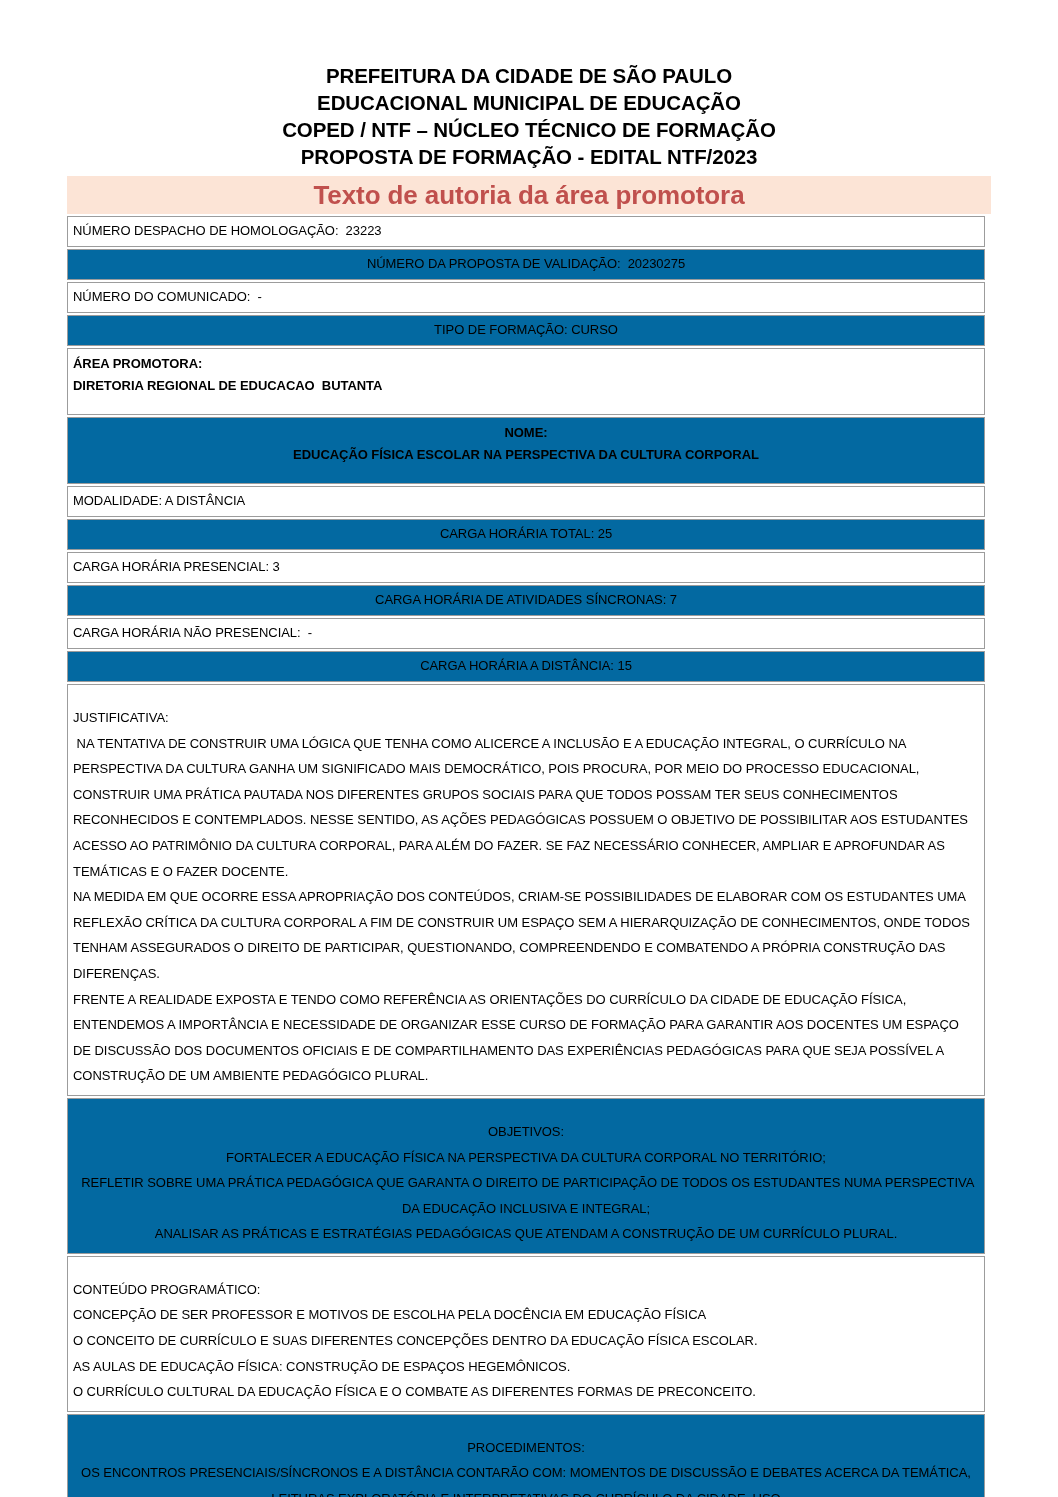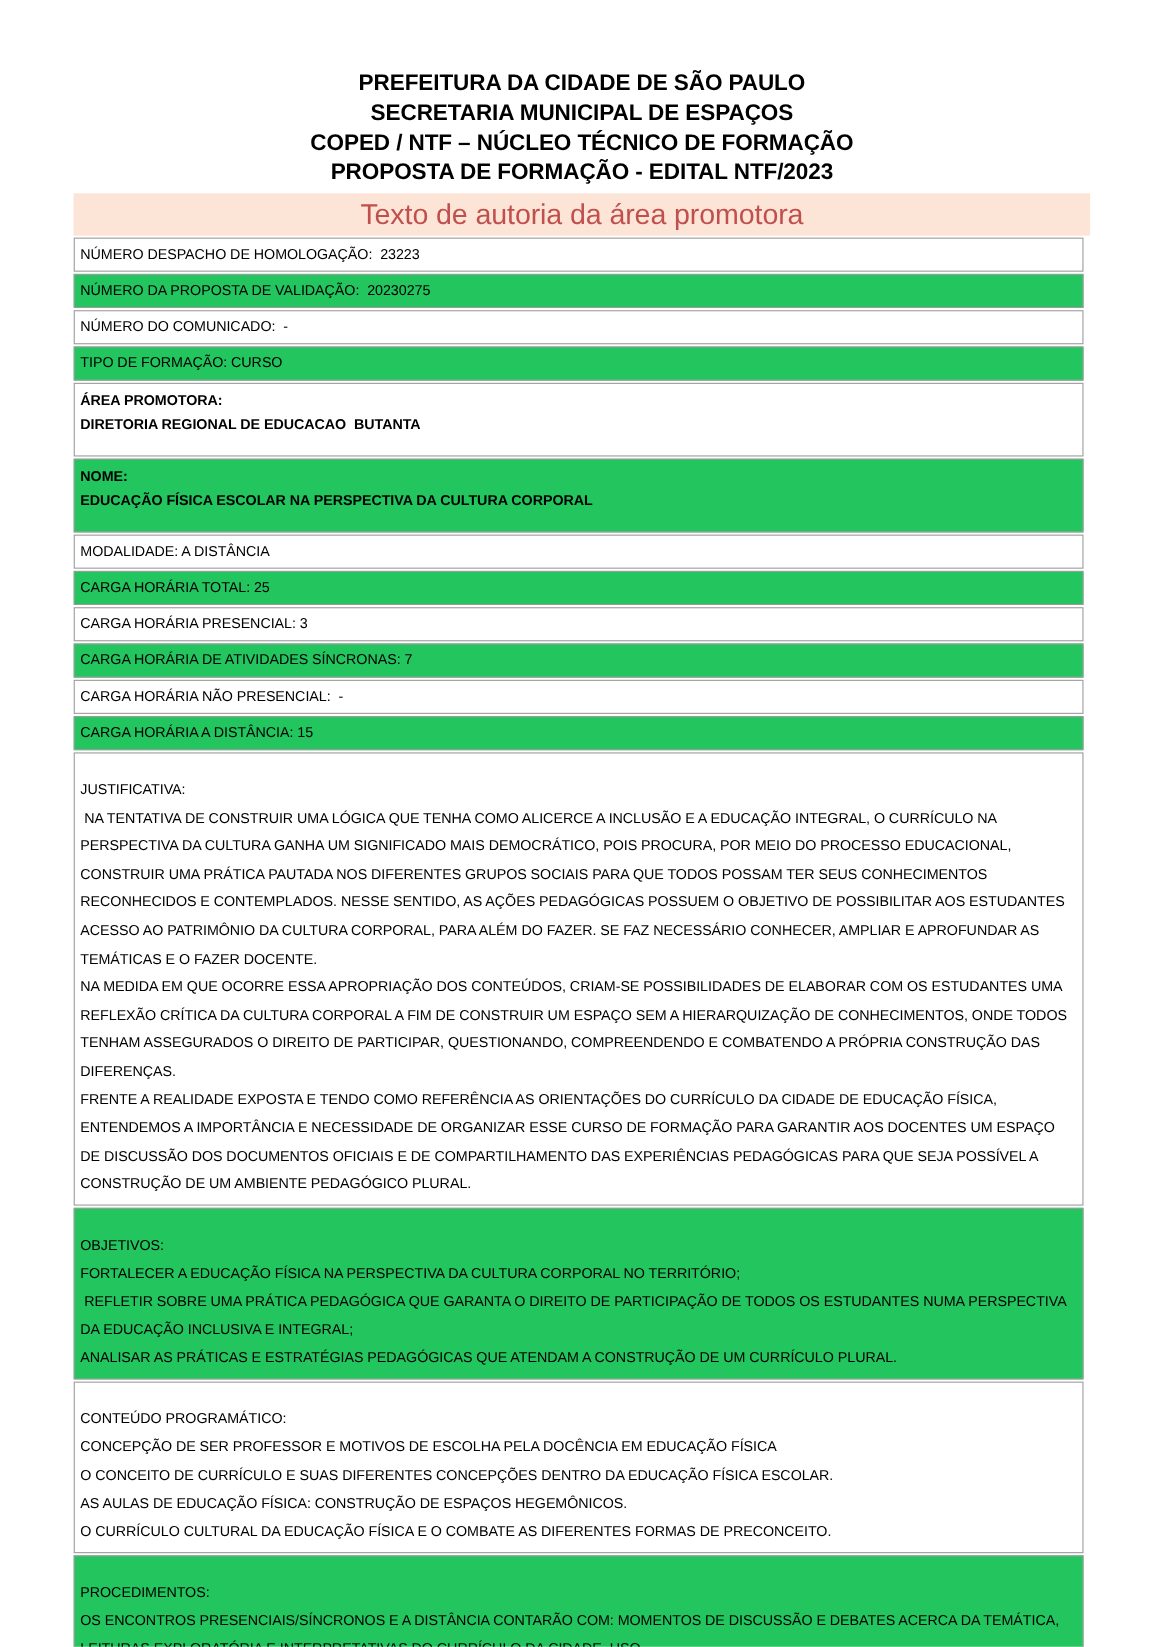--- a/index.html
+++ b/index.html
@@ -53,38 +53,39 @@
     width: 924px;
     height: 38px;
     display: flex;
     align-items: center;
     justify-content: center;
     margin-bottom: 2px;
   }
   .banner-text {
     color: #c0504d;
     font-size: 26px;
-    font-weight: normal;
+    font-weight: bold;
     line-height: 30px;
     letter-spacing: -0.1px;
   }
 
   .row {
     box-sizing: border-box;
     width: 918px;
     border: 1px solid #9c9c9c;
     background: #ffffff;
     padding: 4px 5px 5px 5px;
     margin-bottom: 2px;
     font-size: 13px;
     line-height: 22px;
     letter-spacing: -0.05px;
   }
   .row.tint {
-    background: #22c55e;
+    background: #0369a1;
+    text-align: center;
   }
   .row.bold {
     font-weight: bold;
   }
   .row .ln {
     display: block;
     white-space: pre-wrap;
   }
 
   
@@ -116,21 +117,21 @@
     overflow: hidden;
   }
 </style>
 </head>
 <body>
 
 <div class="page">
 
   <div class="doc-header">
     <div class="hline">PREFEITURA DA CIDADE DE SÃO PAULO</div>
-    <div class="hline">SECRETARIA MUNICIPAL DE ESPAÇOS</div>
+    <div class="hline">EDUCACIONAL MUNICIPAL DE EDUCAÇÃO</div>
     <div class="hline">COPED / NTF – NÚCLEO TÉCNICO DE FORMAÇÃO</div>
     <div class="hline">PROPOSTA DE FORMAÇÃO - EDITAL NTF/2023</div>
   </div>
 
   <div class="table-wrap">
     <div class="banner">
       <span class="banner-text">Texto de autoria da área promotora</span>
     </div>
     <div id="rows-host">
         <div class="row single">

